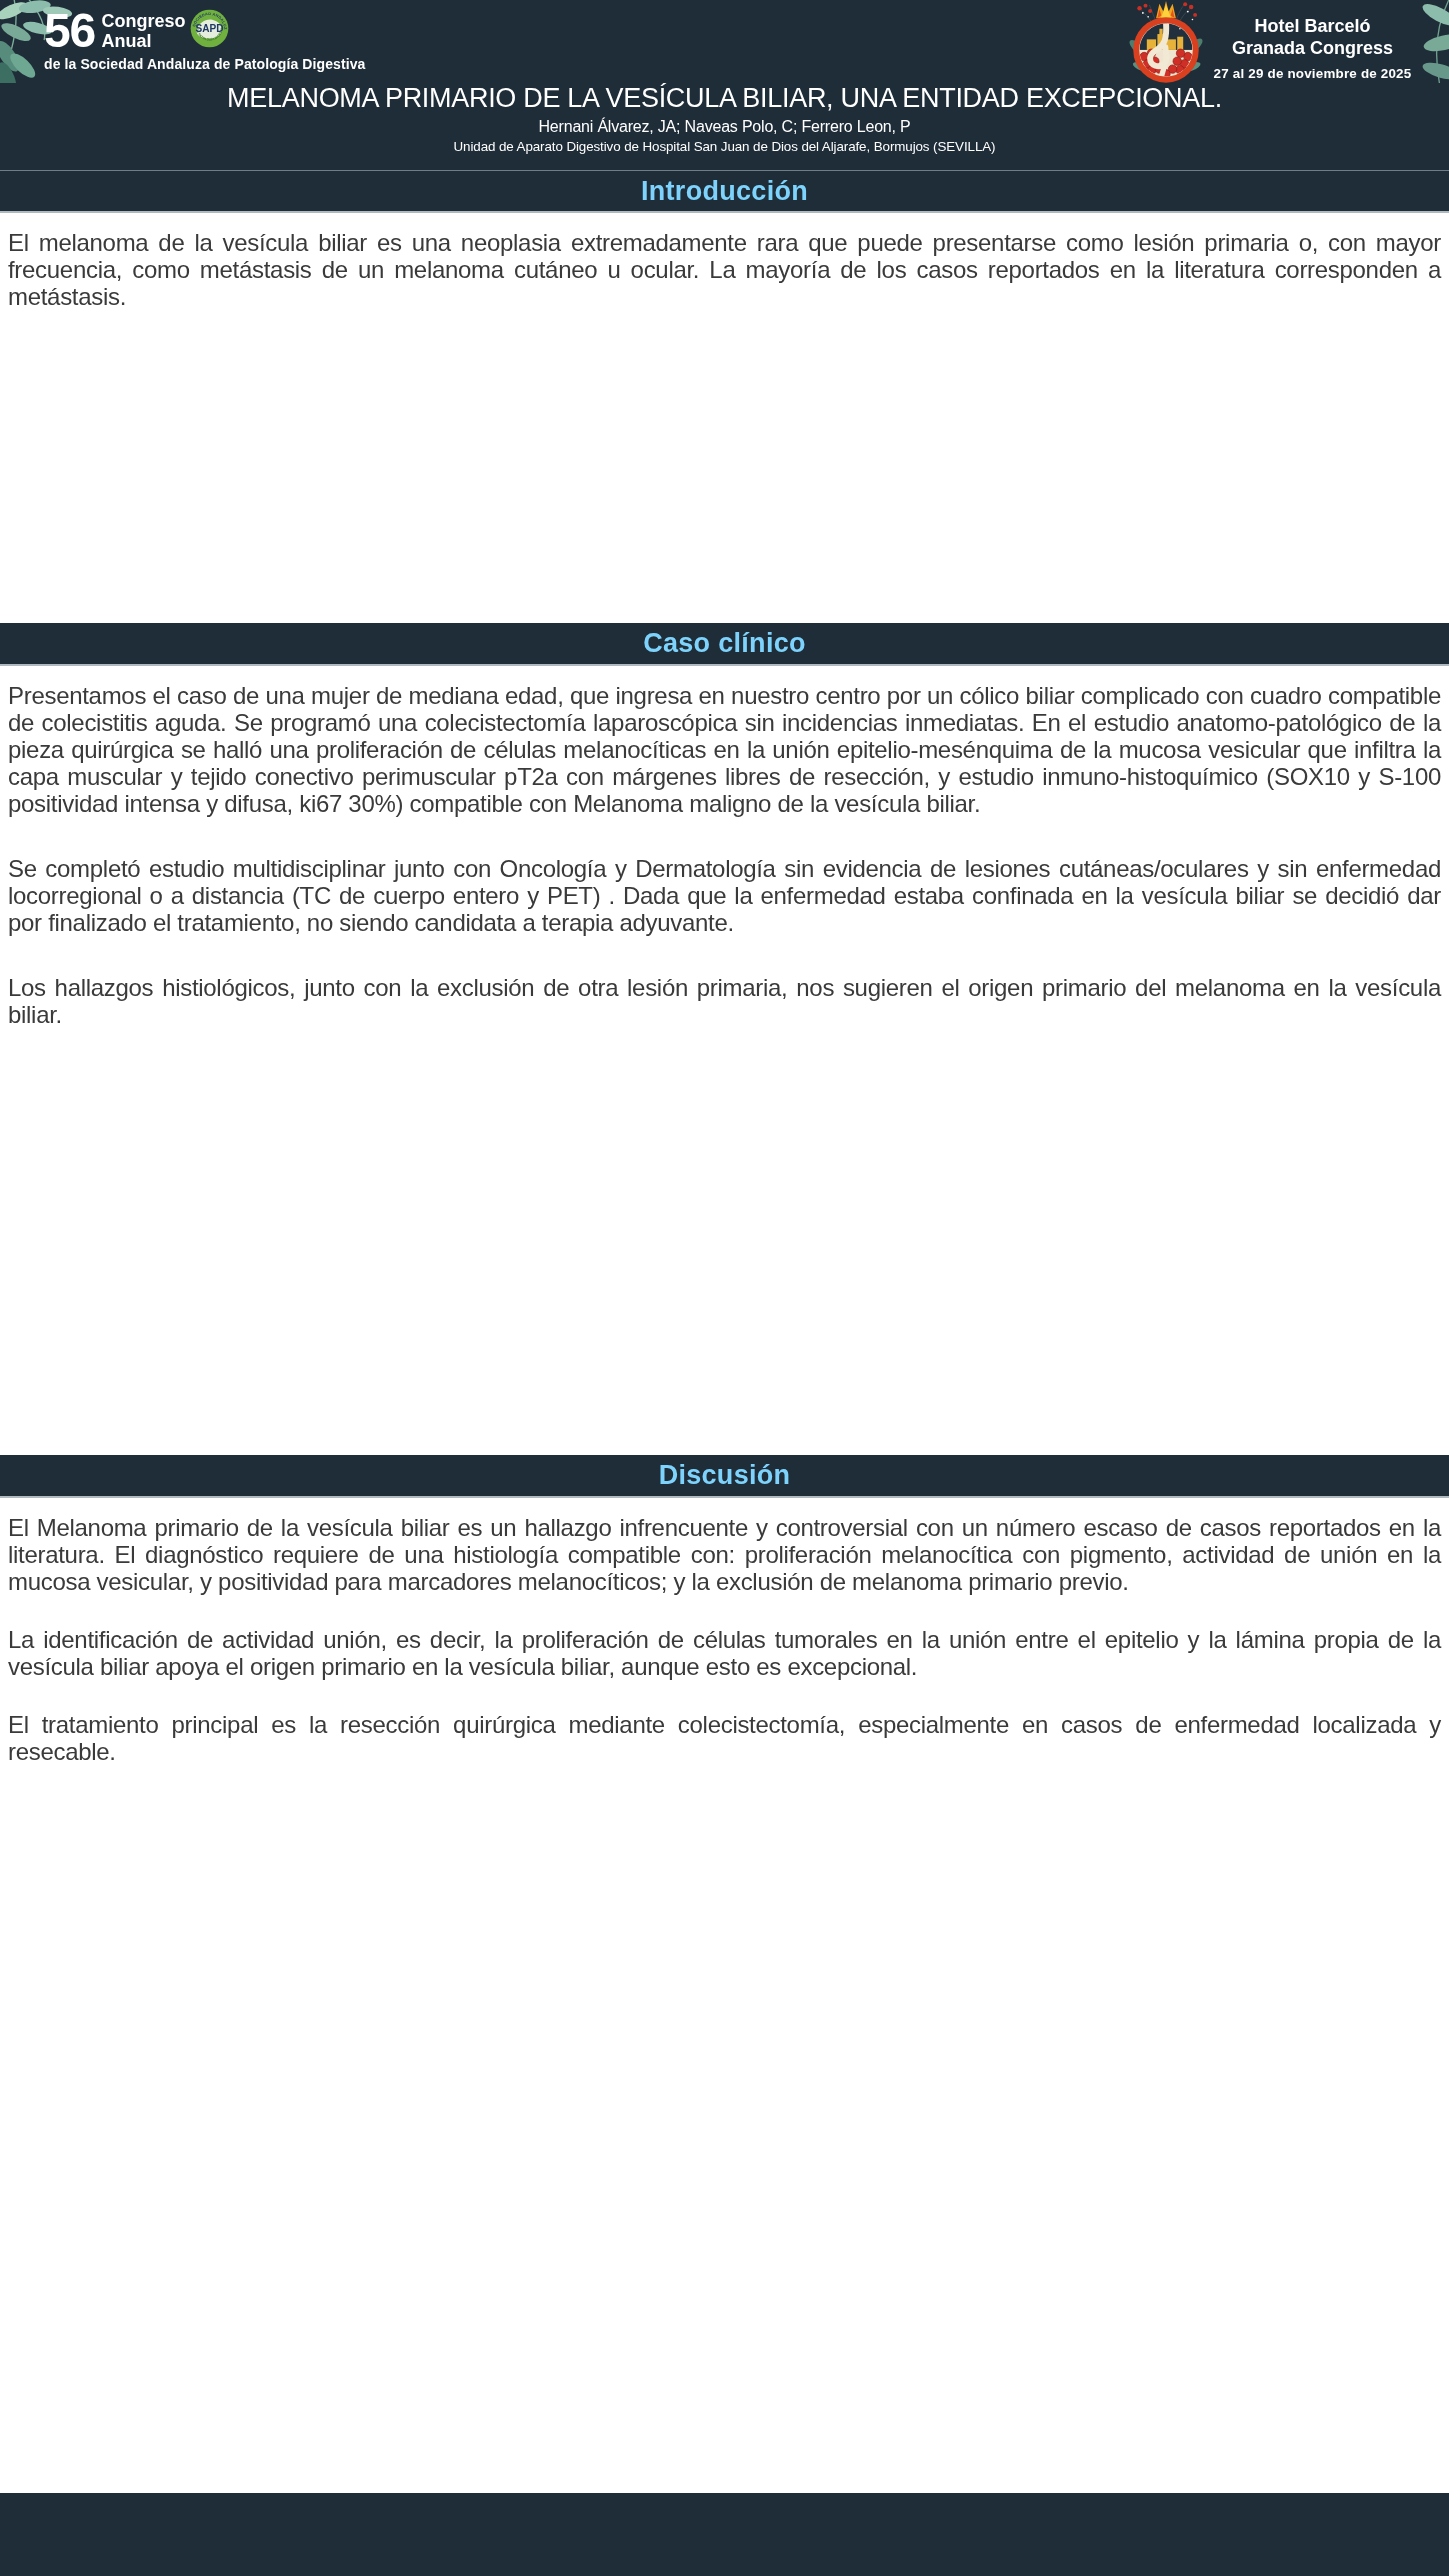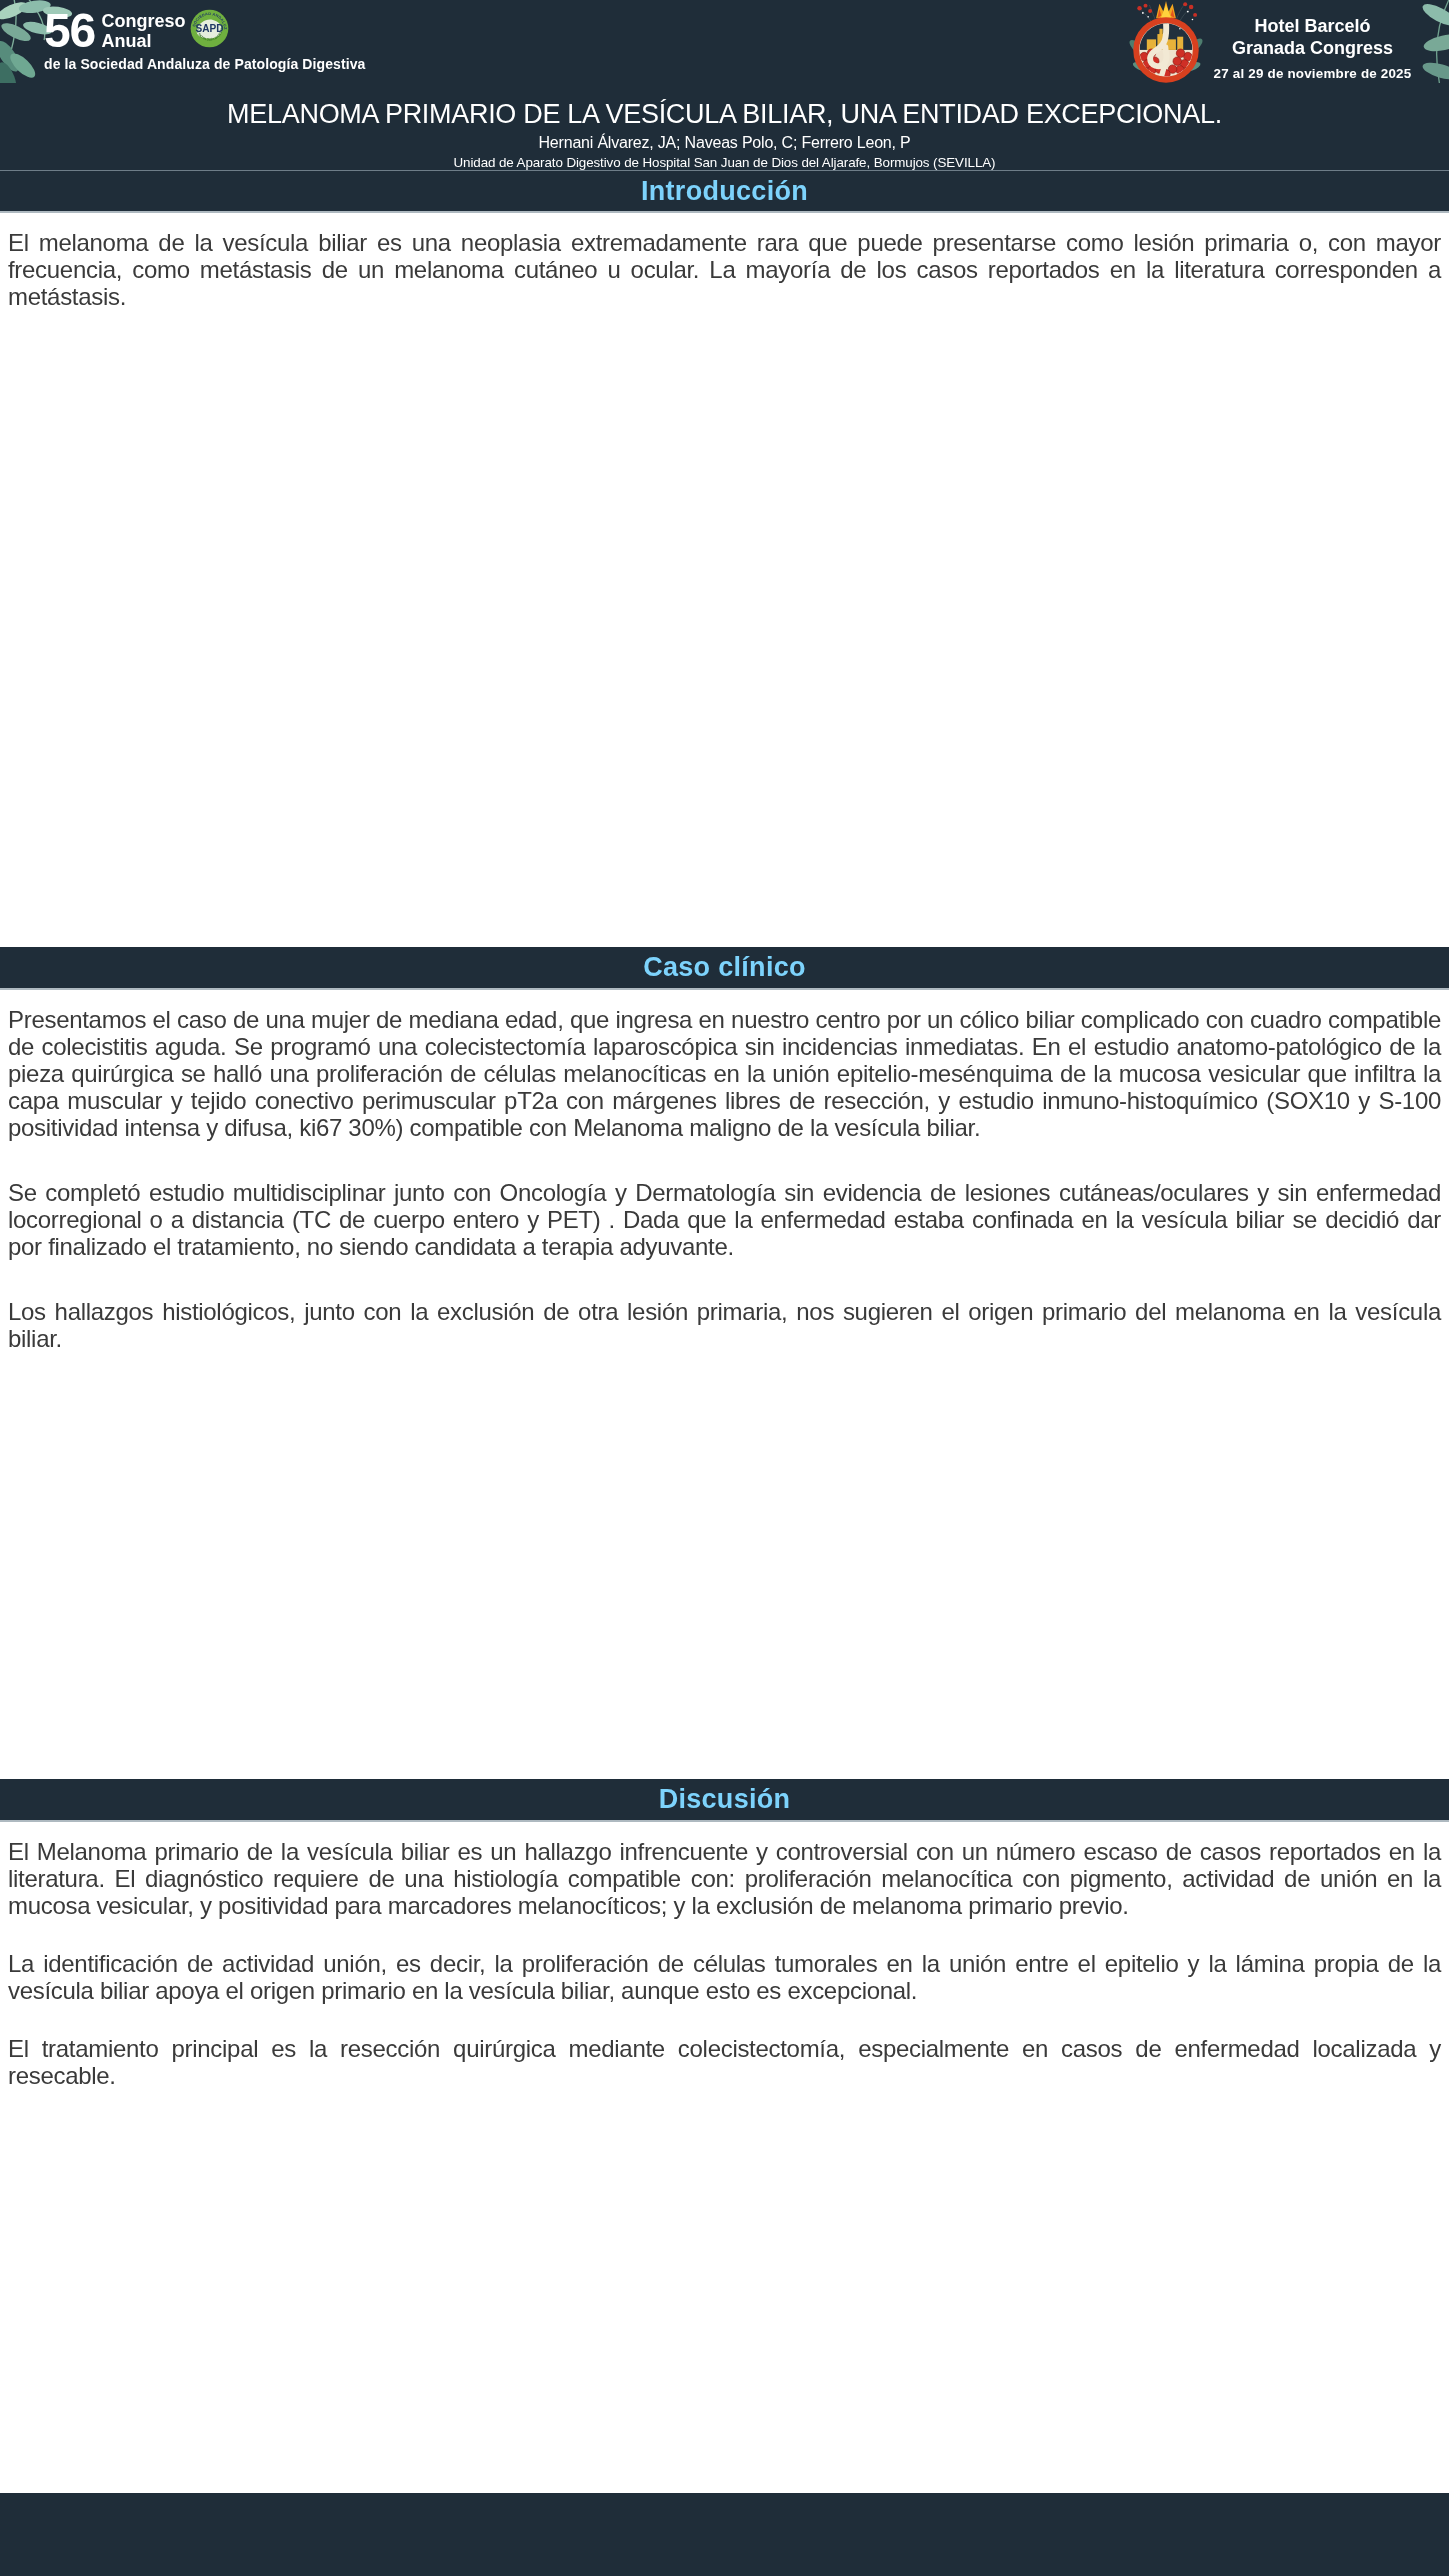--- a/index.html
+++ b/index.html
@@ -22,41 +22,41 @@
   .leaves-right{position:absolute;right:0;top:0}
   .congress-block{position:absolute;left:44px;top:5.4px;display:flex;align-items:flex-start}
   .congress-number{font-size:48px;font-weight:700;line-height:51px;letter-spacing:-1.3px}
   .congress-name{margin-left:6.7px;margin-top:6.7px;font-size:18px;font-weight:700;line-height:19.5px}
   .congress-subtitle{position:absolute;left:44px;top:56px;font-size:14px;font-weight:700;letter-spacing:0.1px}
   .sapd-logo{position:absolute;left:190px;top:8.7px}
   .emblem{position:absolute;left:1129px;top:0.7px}
   .venue-block{position:absolute;left:1212px;top:16px;width:201px;text-align:center}
   .venue-line{font-size:18px;font-weight:700;line-height:21.5px}
   .venue-dates{font-size:13.4px;font-weight:700;margin-top:6.7px;letter-spacing:0.2px}
-  .title-band{height:87px;display:flex;flex-direction:column;align-items:center;justify-content:flex-end;text-align:center}
+  .title-band{height:87px;display:flex;flex-direction:column;align-items:center;justify-content:flex-start;text-align:center}
   .poster-title{font-size:27px;font-weight:400;letter-spacing:-0.3px}
   .poster-authors{font-size:16px;font-weight:400;margin-top:4px;letter-spacing:-0.2px}
   .poster-affiliation{font-size:13.4px;font-weight:400;margin-top:3.4px;letter-spacing:-0.1px}
   
   .section-bar{
     height:43px;background:var(--band);
     border-bottom:2px solid var(--bar-border);
     display:flex;align-items:center;justify-content:center;
   }
   .section-bar.first{border-top:1.3px solid var(--sep)}
   .section-heading{color:#7dd3fc;font-size:27px;font-weight:700;letter-spacing:0.3px}
   
   .section-body{background:#fff;overflow:hidden;padding:16px 8px 0 8px}
   .section-body p{
     color:var(--body-text);
     font-size:24px;line-height:27px;
     letter-spacing:-0.3px;
     text-align:justify;
   }
-  #body-intro{height:734px}
+  #body-intro{height:410px}
   #body-caso{height:789px}
   #body-disc{height:829px}
   #body-caso p{margin-bottom:38px}
   #body-disc p{margin-bottom:31px}
   
   .footer{position:absolute;left:0;bottom:0;width:100%;height:83px;background:var(--band)}
 </style>
 </head>
 <body>
 

